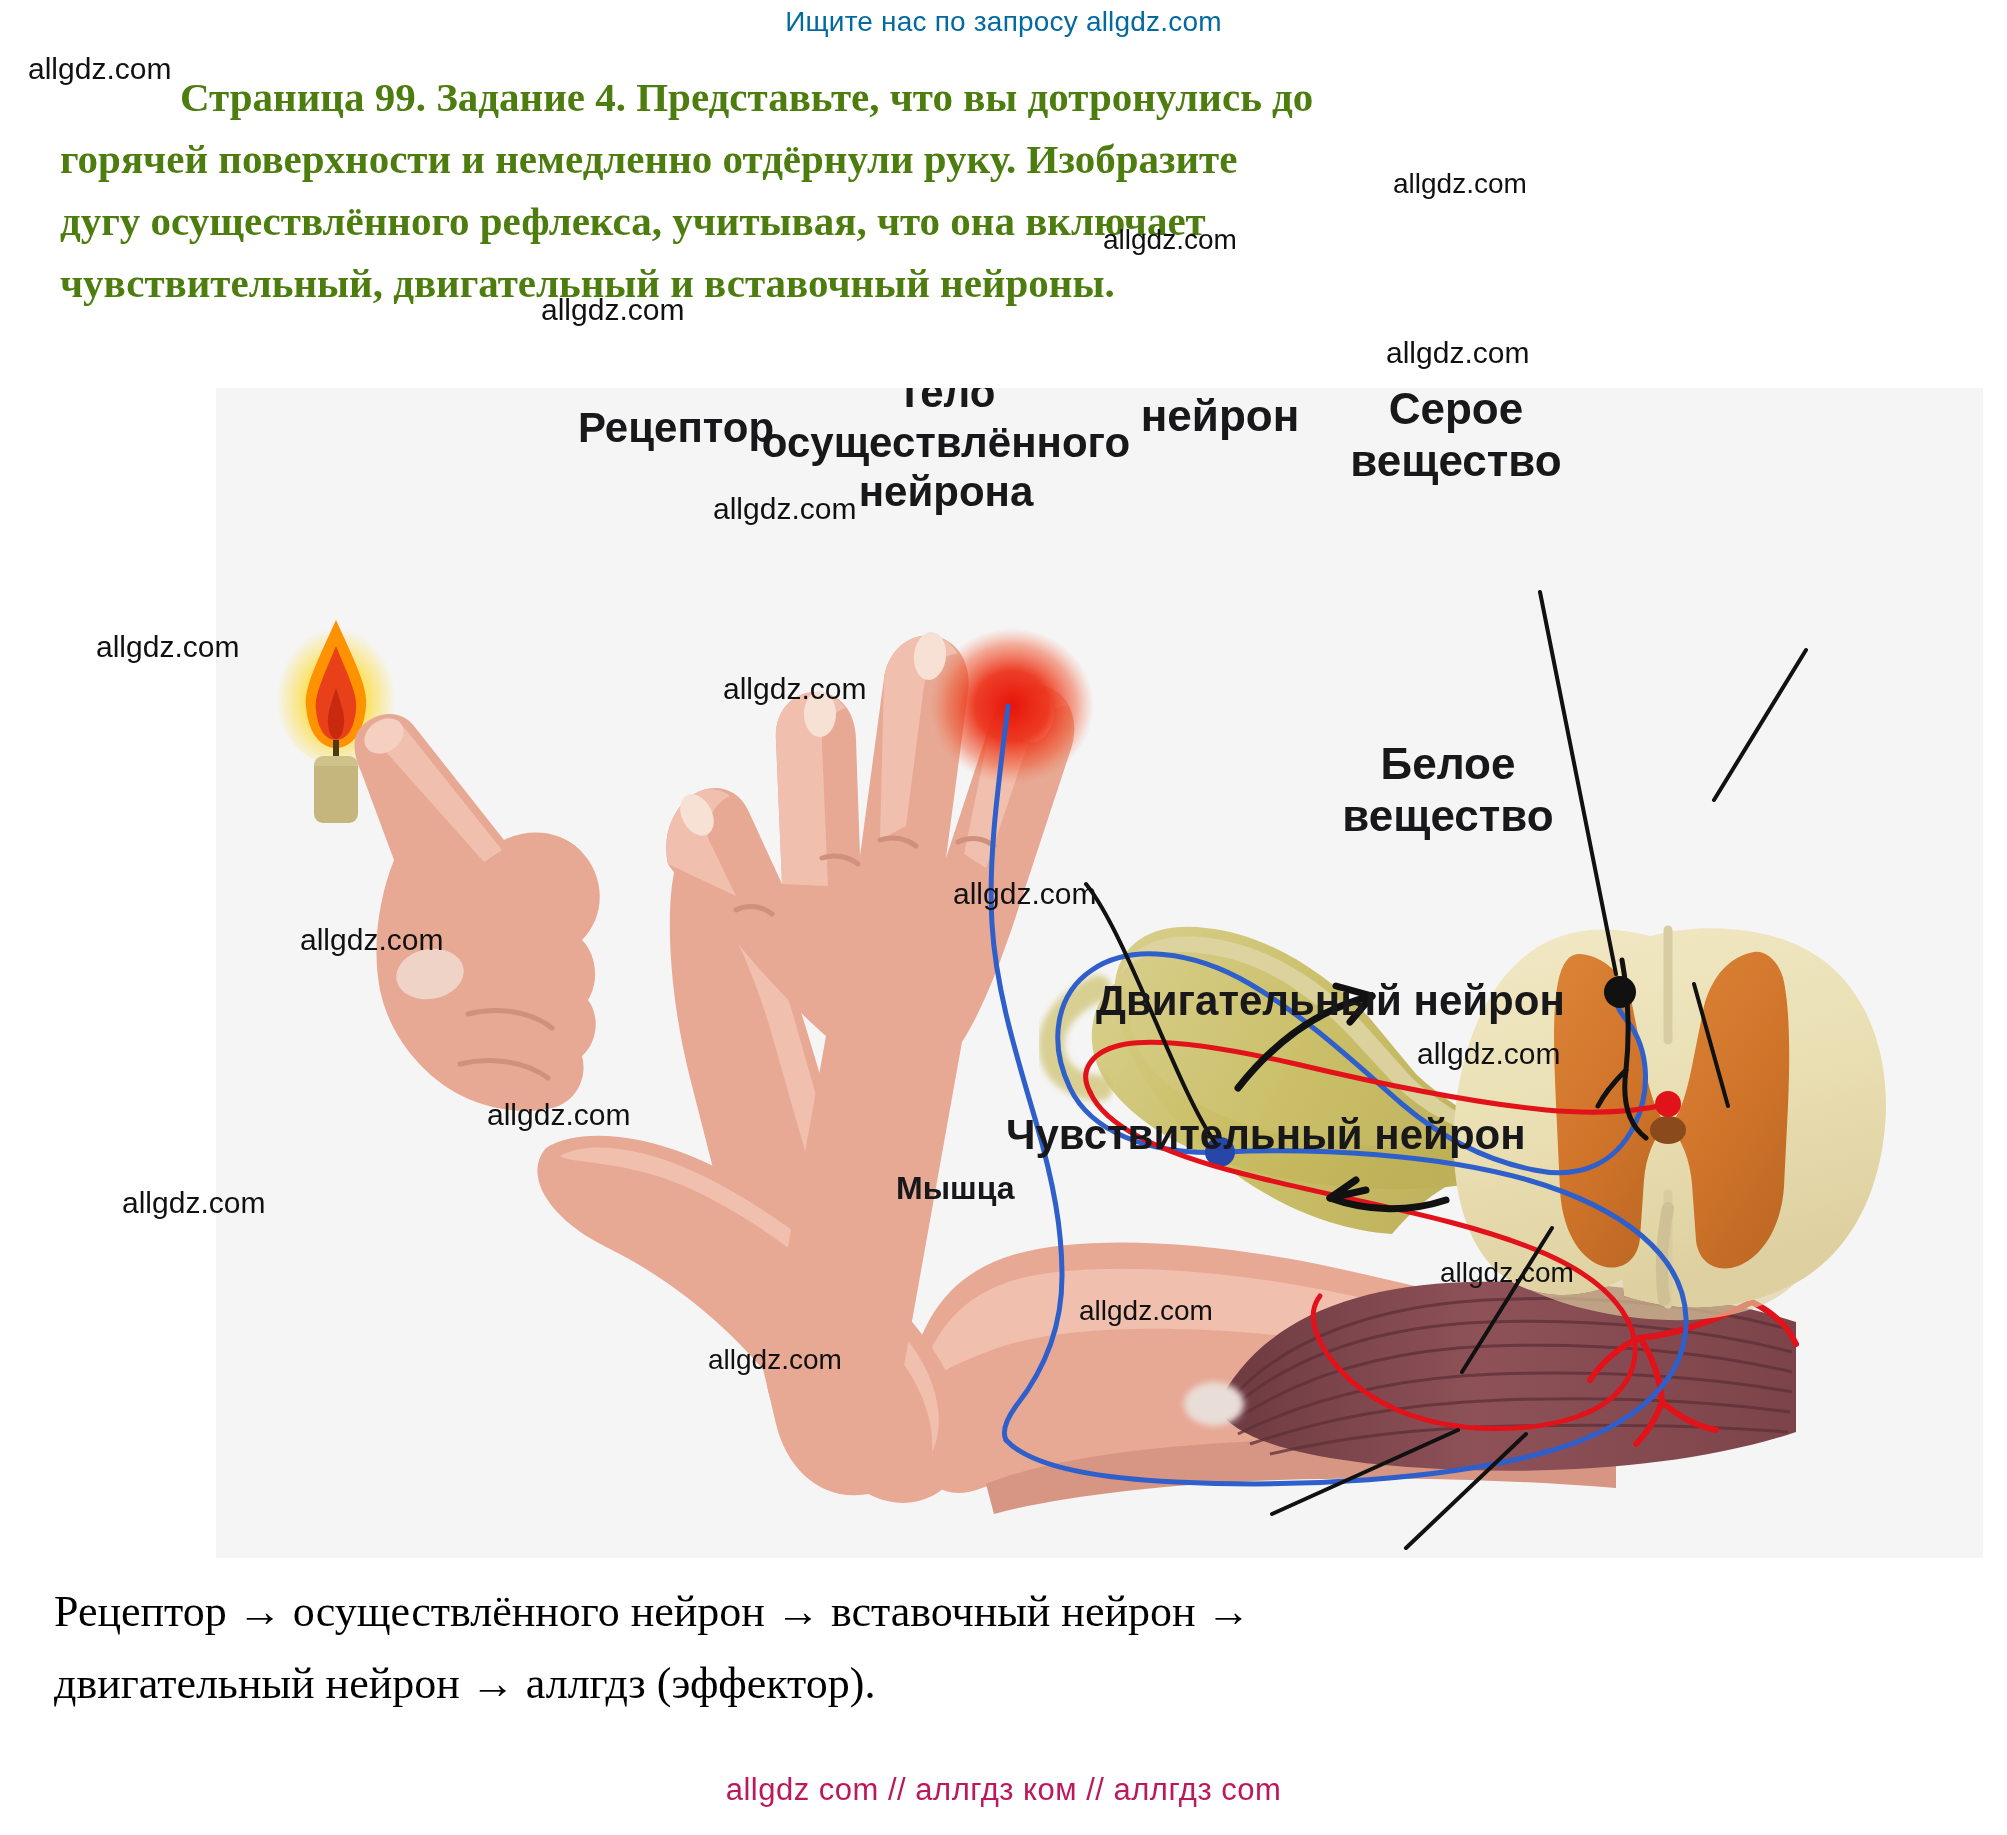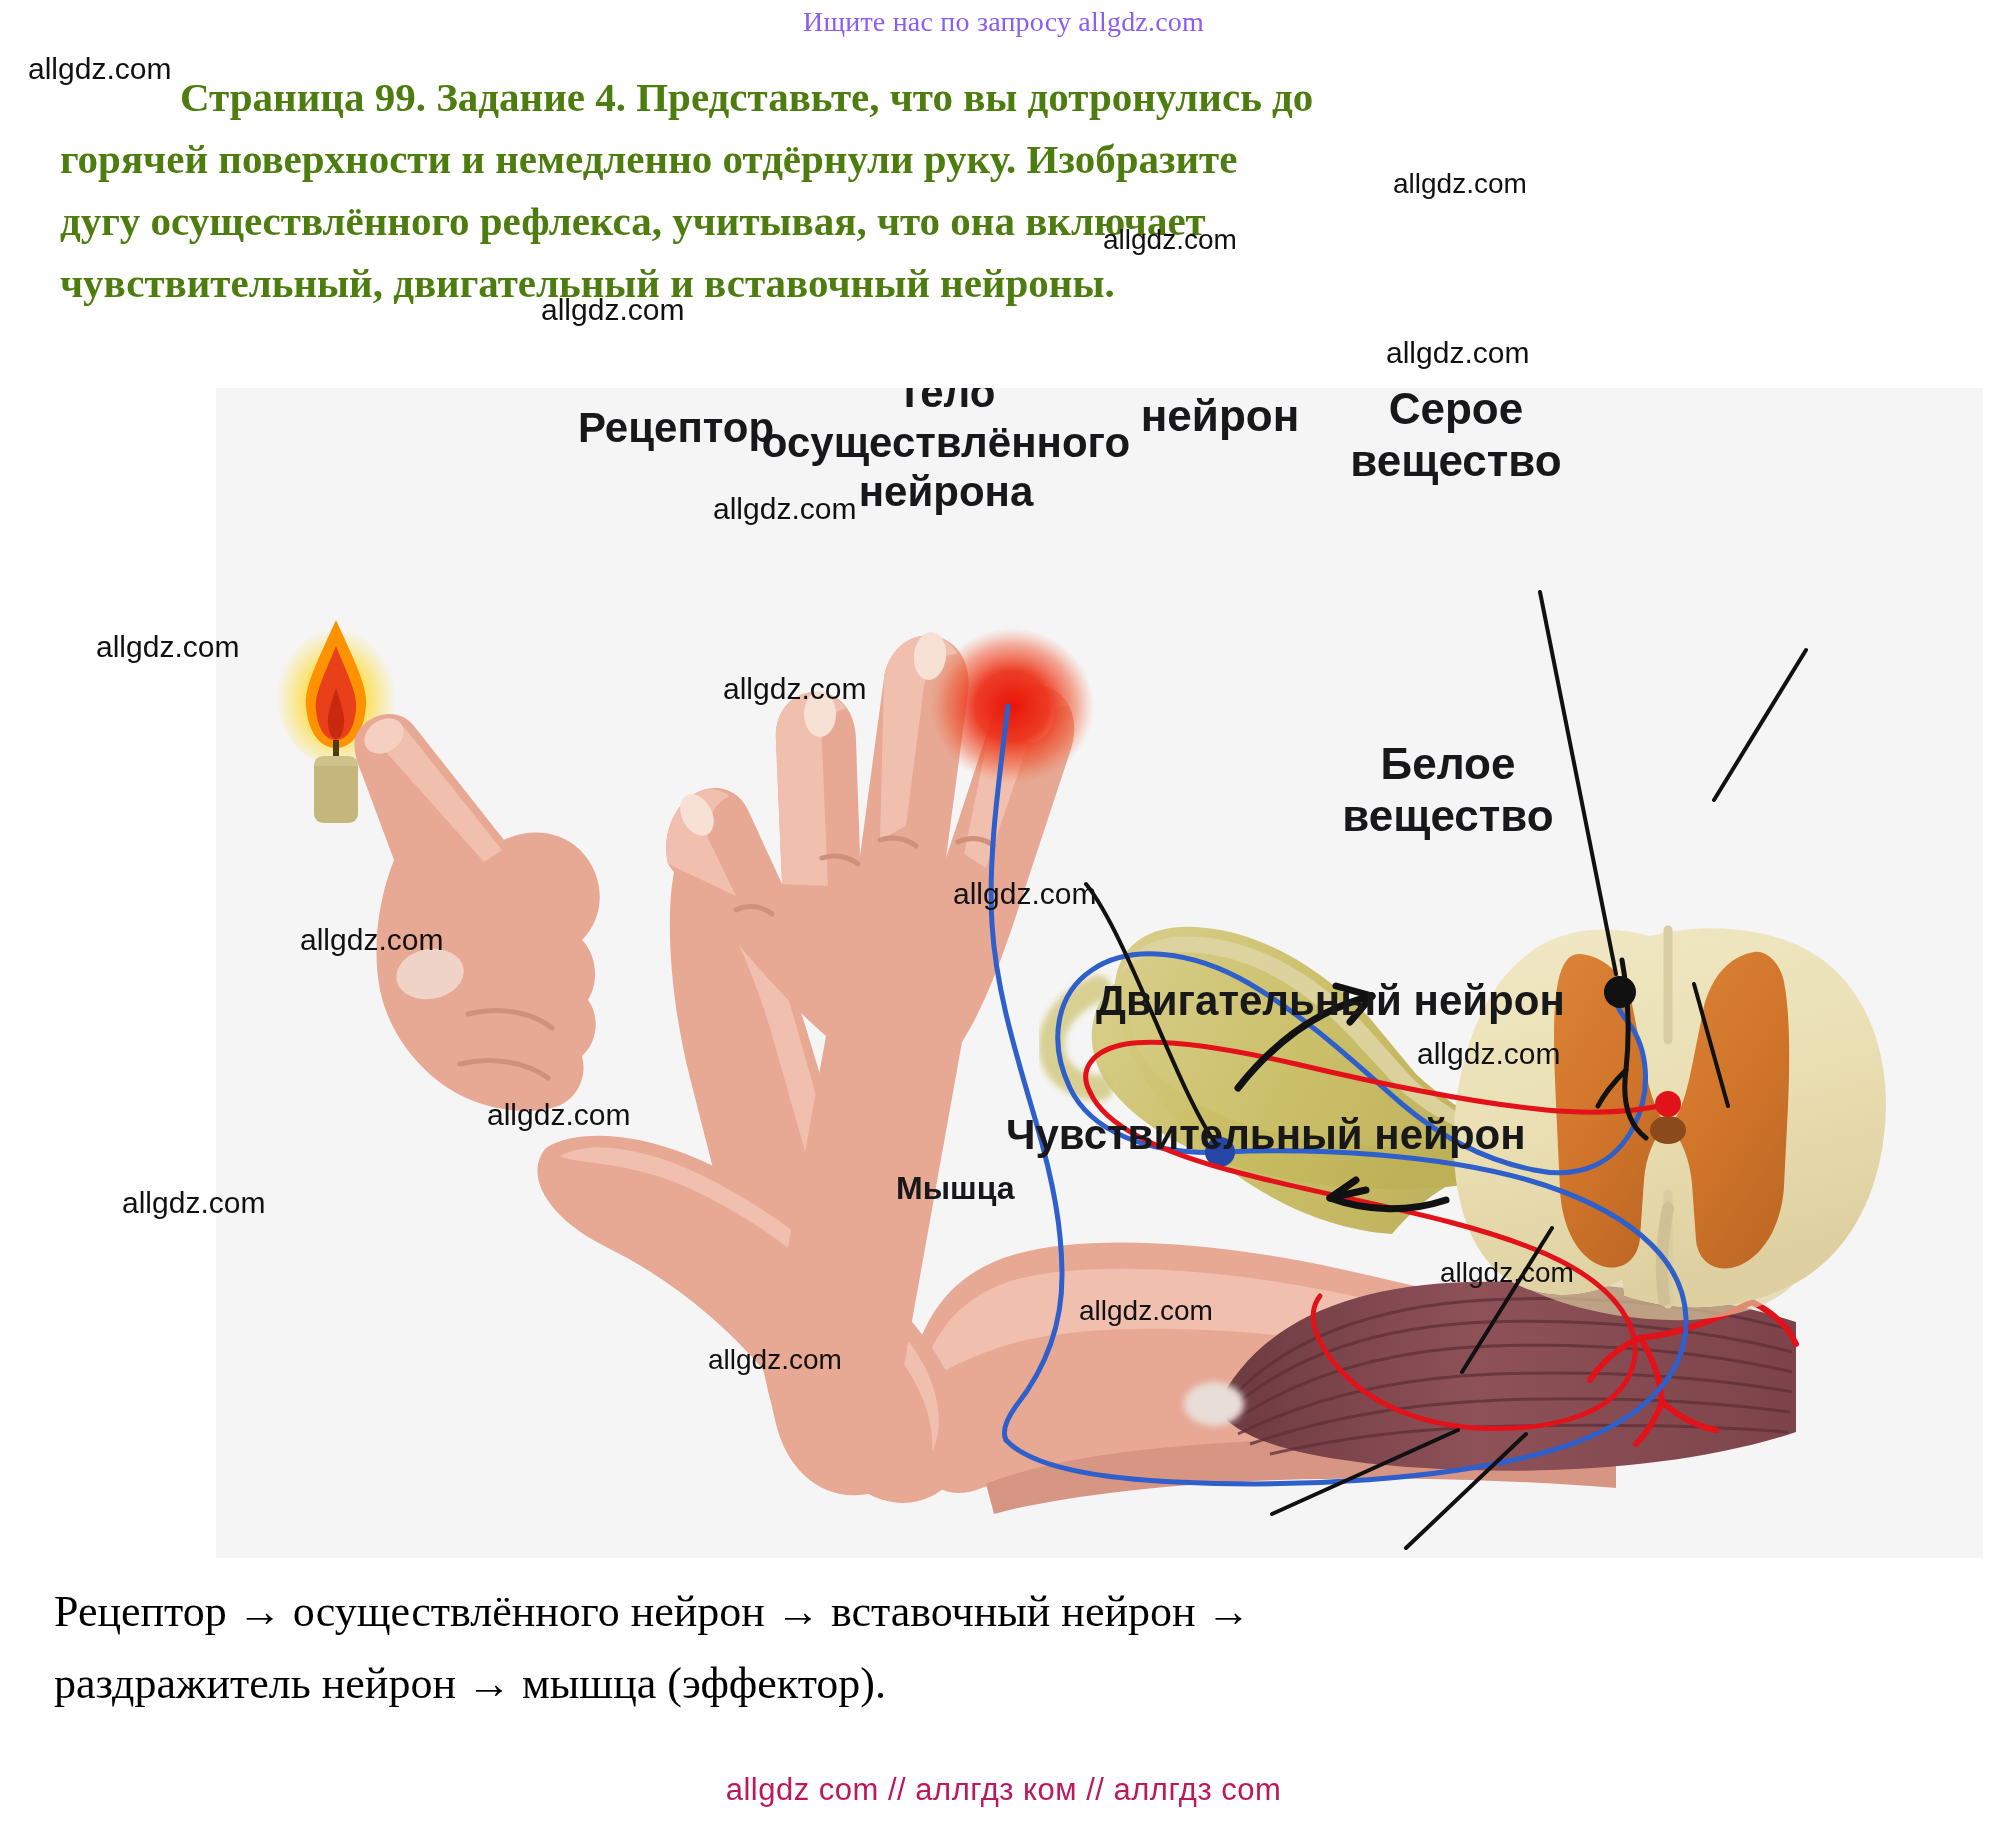--- a/index.html
+++ b/index.html
@@ -103,21 +103,21 @@
     color: #111;
     white-space: nowrap;
     pointer-events: none;
   }
 </style>
 </head>
 <body>
 
 <div class="page">
 
-  <div class="promo" style="color: #8b5cf6; font-family: Liberation Serif, serif;">Ищите нас по запросу allgdz.com</div>
+  <div class="promo" style="color: #0369a1;">Ищите нас по запросу allgdz.com</div>
 
   <div class="task">
     <p class="l1">Страница 99. Задание 4. Представьте, что вы дотронулись до</p>
     <p>горячей поверхности и немедленно отдёрнули руку. Изобразите</p>
     <p>дугу осуществлённого рефлекса, учитывая, что она включает</p>
     <p class="last">чувствительный, двигательный и вставочный нейроны.</p>
   </div>
 
   <div class="figure" style="background: rgb(245, 245, 245);">
 
@@ -551,21 +551,21 @@
 
     <div class="dlabel" style="left:880px; top:588px; width:560px; font-size:42px; text-align:left;">Двигательный нейрон</div>
 
     <div class="dlabel" style="left:790px; top:722px; width:620px; font-size:42px; text-align:left;">Чувствительный нейрон</div>
 
     <div class="dlabel" style="left:680px; top:782px; width:240px; font-size:32px; text-align:left;">Мышца</div>
   </div>
 
   <div class="answer">
     <p>Рецептор → осуществлённого нейрон → вставочный нейрон →</p>
-    <p class="last">раздражитель нейрон → мышца (эффектор).</p>
+    <p class="last">двигательный нейрон → аллгдз (эффектор).</p>
   </div>
 
   <div class="footer" style="color: #be185d;">allgdz com  //  аллгдз ком  //  аллгдз com</div>
 
   <div id="wm-layer">
       <div class="wm" style="left: 28px; top: 52px; font-size: 30px; opacity: 1;">allgdz.com</div>
       <div class="wm" style="left: 1393px; top: 168px; font-size: 28px; opacity: 1;">allgdz.com</div>
       <div class="wm" style="left: 1103px; top: 224px; font-size: 28px; opacity: 1;">allgdz.com</div>
       <div class="wm" style="left: 541px; top: 293px; font-size: 30px; opacity: 1;">allgdz.com</div>
       <div class="wm" style="left: 1386px; top: 336px; font-size: 30px; opacity: 1;">allgdz.com</div>

